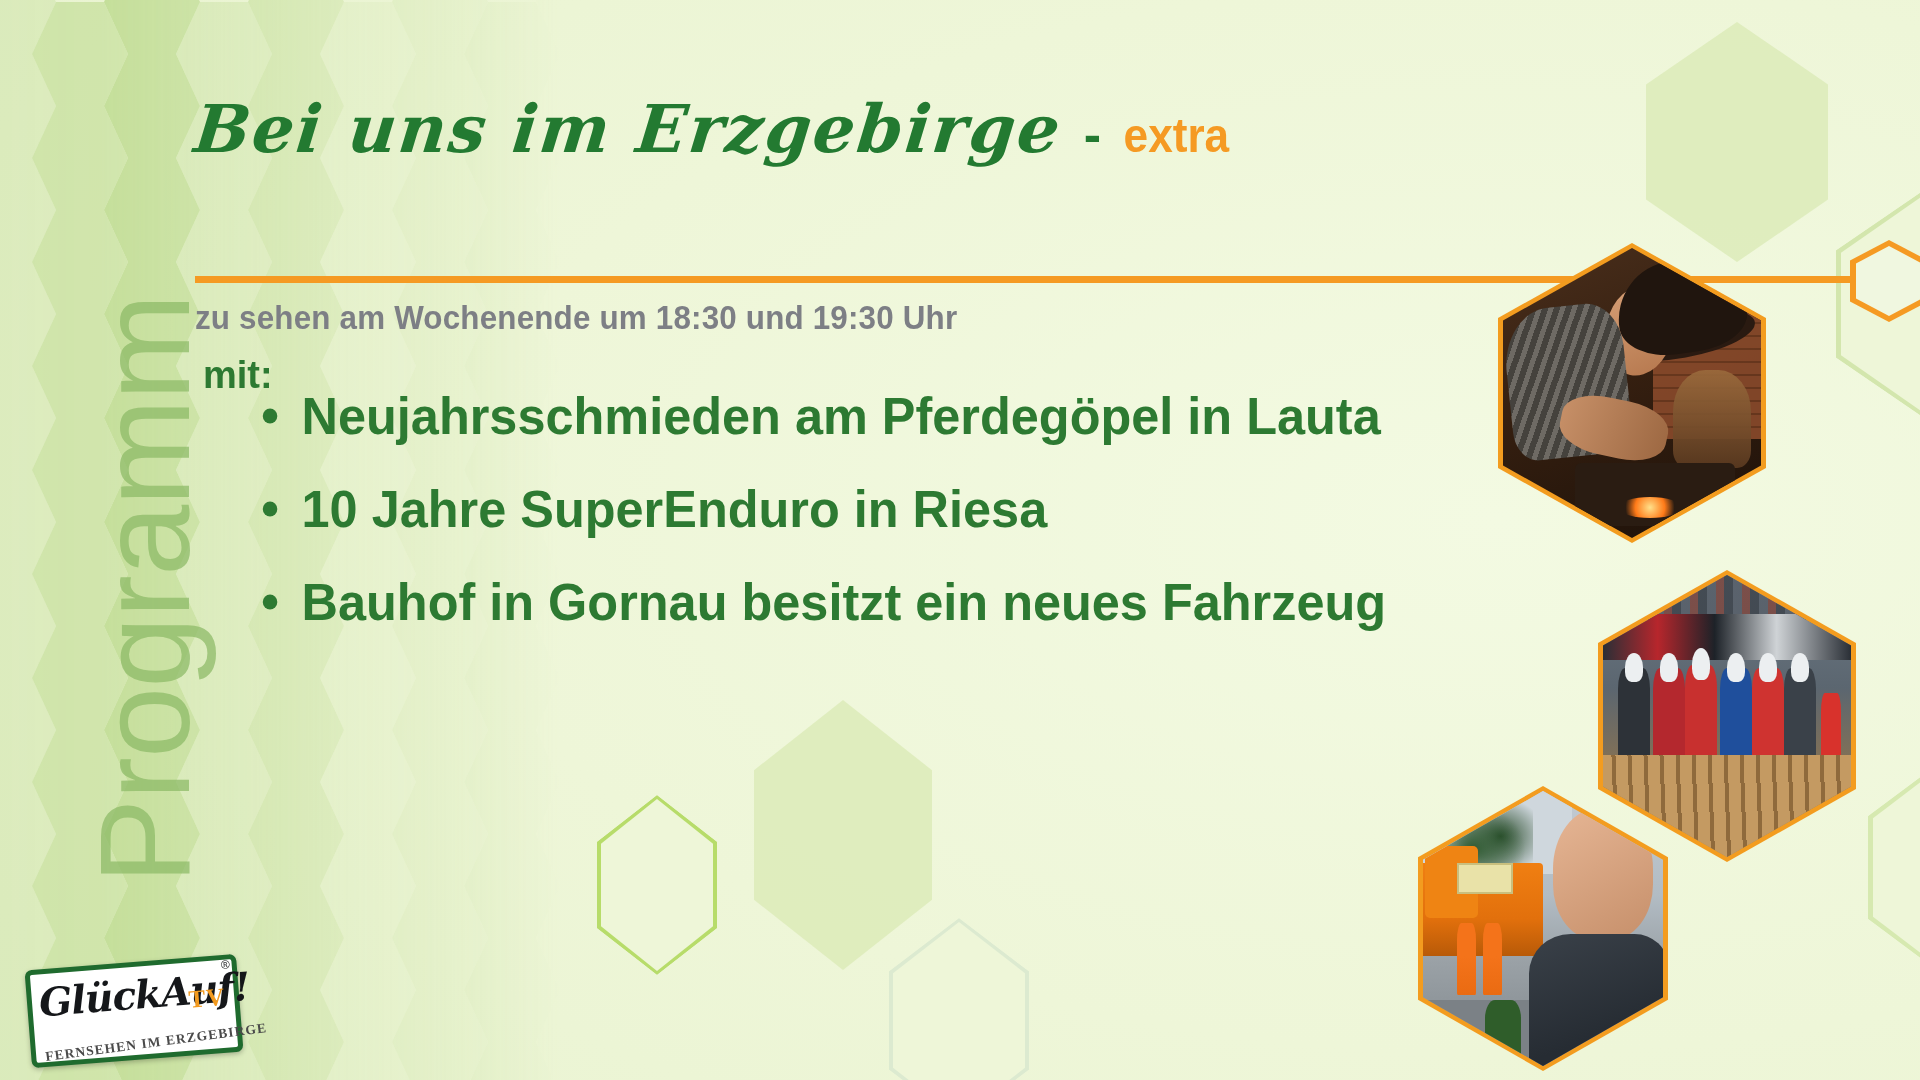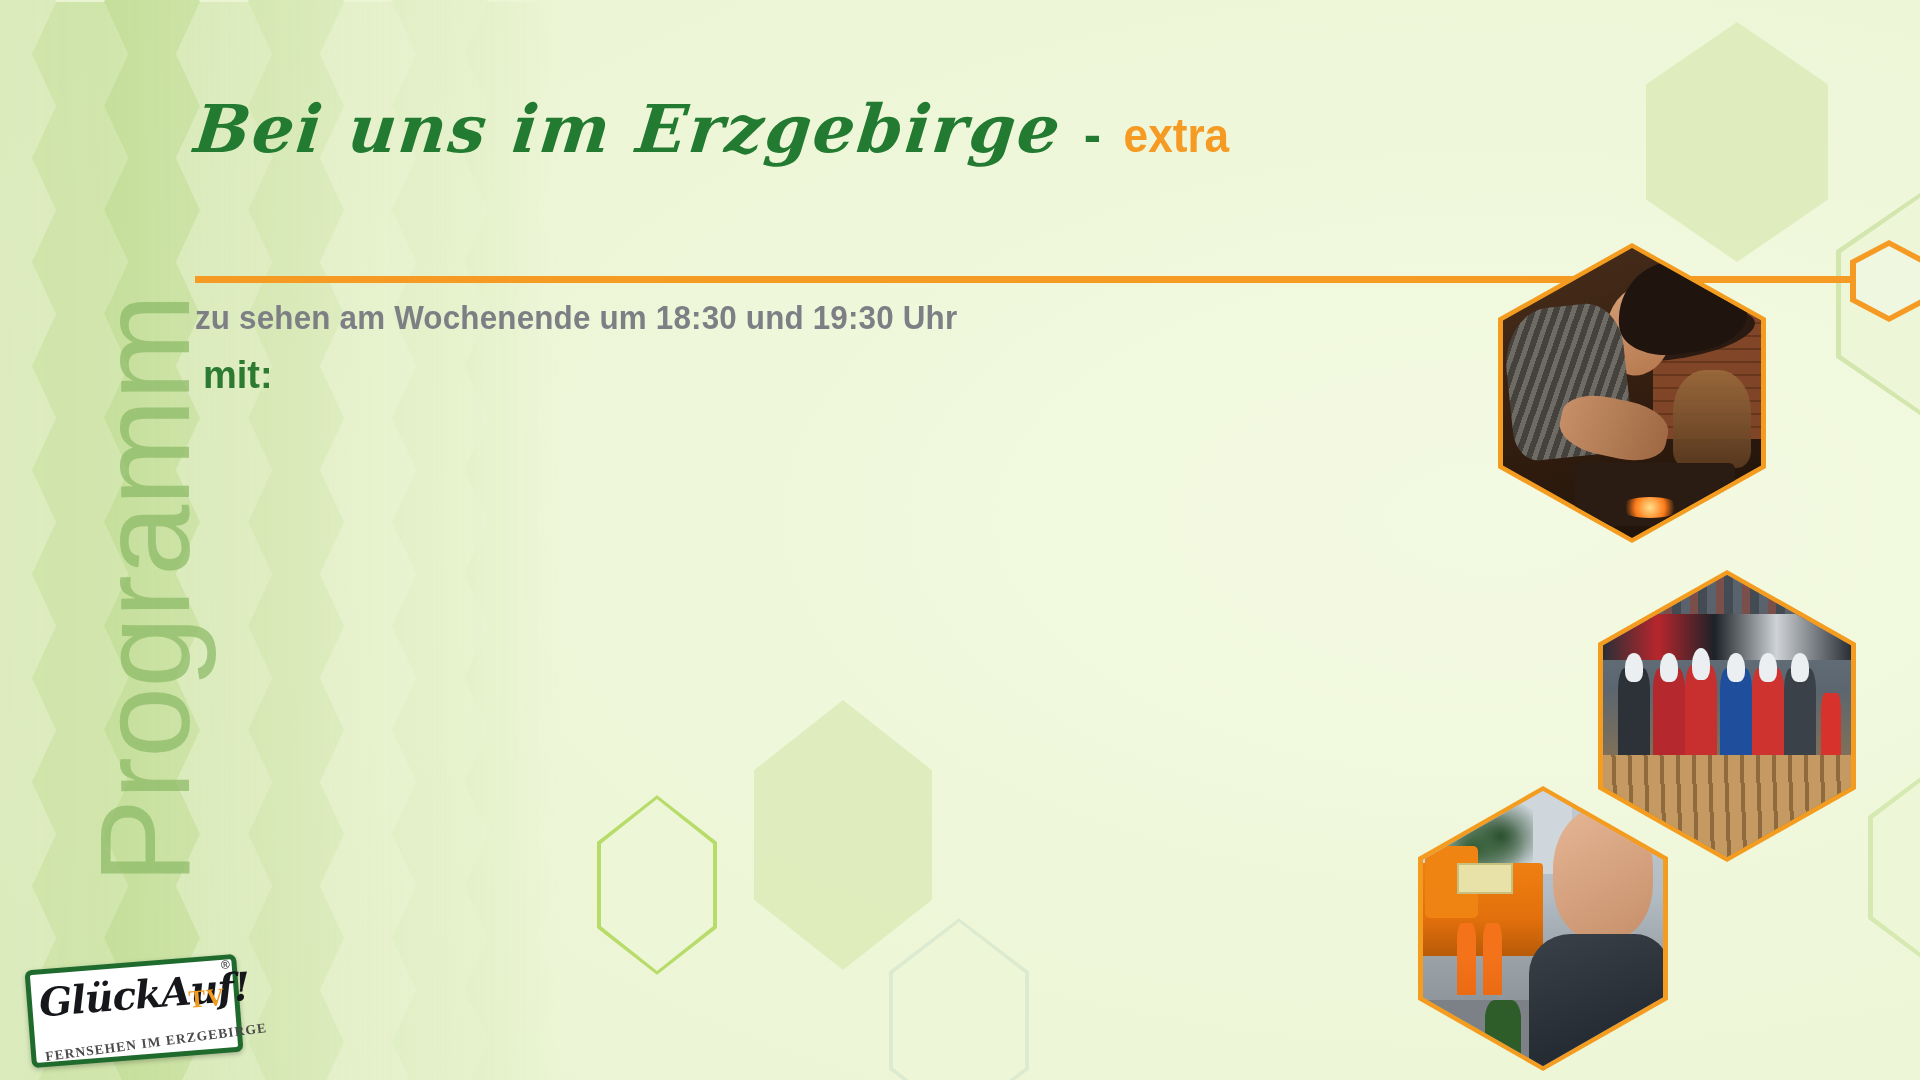--- a/index.html
+++ b/index.html
@@ -356,20 +356,34 @@
       <span id="show-title-main">Bei uns im Erzgebirge</span>
       <span id="title-dash">-</span>
       <span id="show-title-extra">extra</span>
     </div>
     <div id="title-rule"></div>
     <div id="title-rule-hex"></div>
     <div id="broadcast-time">zu sehen am Wochenende um 18:30 und 19:30 Uhr</div>
     <div id="with-label">mit:</div>
   </div>
 
+  <ul id="topic-list">
+    <li>
+      <span class="dot"></span>
+      <span>Neujahrsschmieden am Pferdegöpel in Lauta</span>
+    </li>
+    <li>
+      <span class="dot"></span>
+      <span>10 Jahre SuperEnduro in Riesa</span>
+    </li>
+    <li>
+      <span class="dot"></span>
+      <span>Bauhof in Gornau besitzt ein neues Fahrzeug</span>
+    </li>
+  </ul>
 
   <div class="photo-hex" style="left:1498px;top:243px;width:268px;height:300px;">
     <div class="frame"></div>
     <div class="inner">
       <div class="scene sc-smith">
         <div class="brick"></div>
           <div class="crowd"></div>
         <div class="hatbrim"></div>
           <div class="face"></div>
           <div class="hat"></div>

